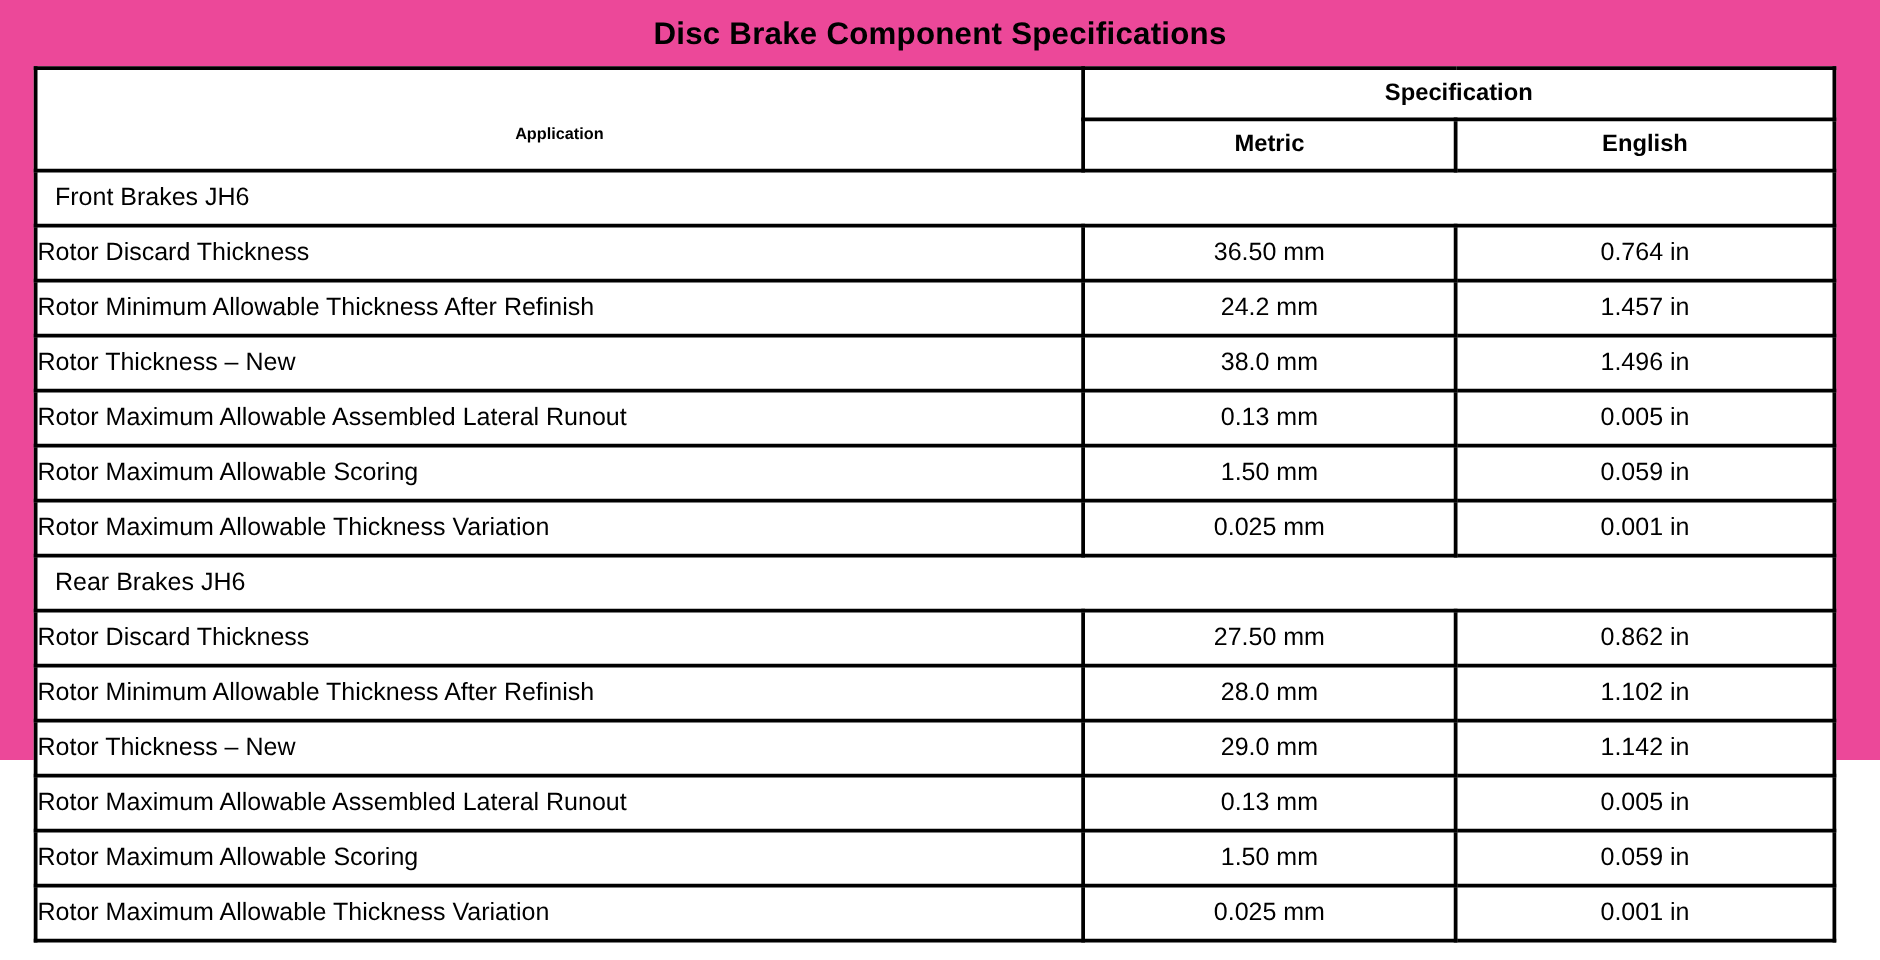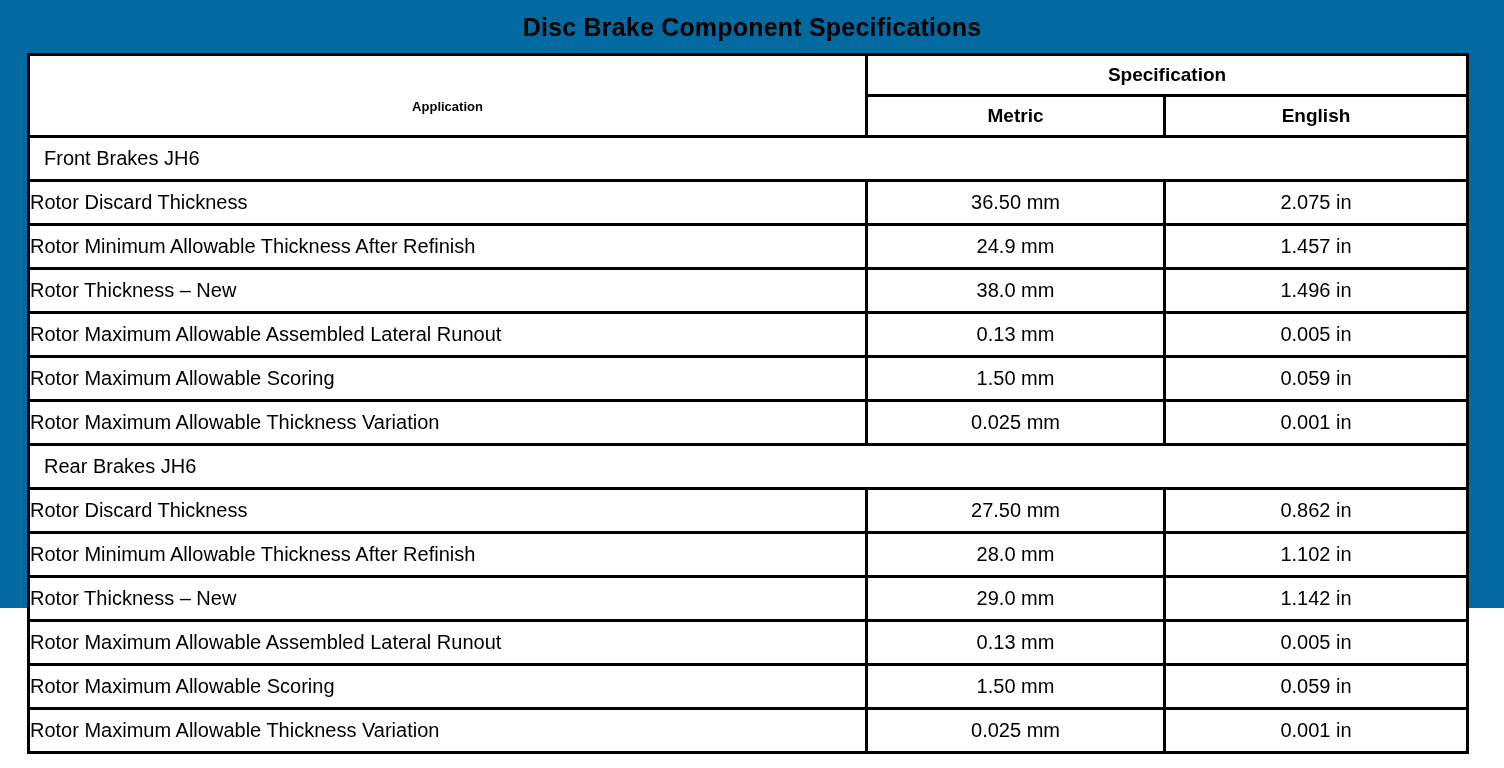--- a/index.html
+++ b/index.html
@@ -12,21 +12,21 @@
     height: 768px;
     font-family: "Liberation Sans", sans-serif;
     color: #000000;
     overflow: hidden;
   }
 
   .page {
     position: relative;
     width: 1504px;
     height: 608px;
-    background: #0369a1;
+    background: #ec4899;
   }
 
   .doc-title {
     position: absolute;
     top: 12px;
     left: 0;
     width: 1504px;
     text-align: center;
     font-size: 25px;
     font-weight: bold;
@@ -130,25 +130,25 @@
     </thead>
     <tbody>
 
       <tr class="section-row">
         <td colspan="3">Front Brakes JH6</td>
       </tr>
 
       <tr class="data-row">
         <td class="cell-app">Rotor Discard Thickness</td>
         <td class="cell-val">36.50 mm</td>
-        <td class="cell-val">2.075 in</td>
+        <td class="cell-val">0.764 in</td>
       </tr>
       <tr class="data-row">
         <td class="cell-app">Rotor Minimum Allowable Thickness After Refinish</td>
-        <td class="cell-val">24.9 mm</td>
+        <td class="cell-val">24.2 mm</td>
         <td class="cell-val">1.457 in</td>
       </tr>
       <tr class="data-row">
         <td class="cell-app">Rotor Thickness – New</td>
         <td class="cell-val">38.0 mm</td>
         <td class="cell-val">1.496 in</td>
       </tr>
       <tr class="data-row">
         <td class="cell-app">Rotor Maximum Allowable Assembled Lateral Runout</td>
         <td class="cell-val">0.13 mm</td>

